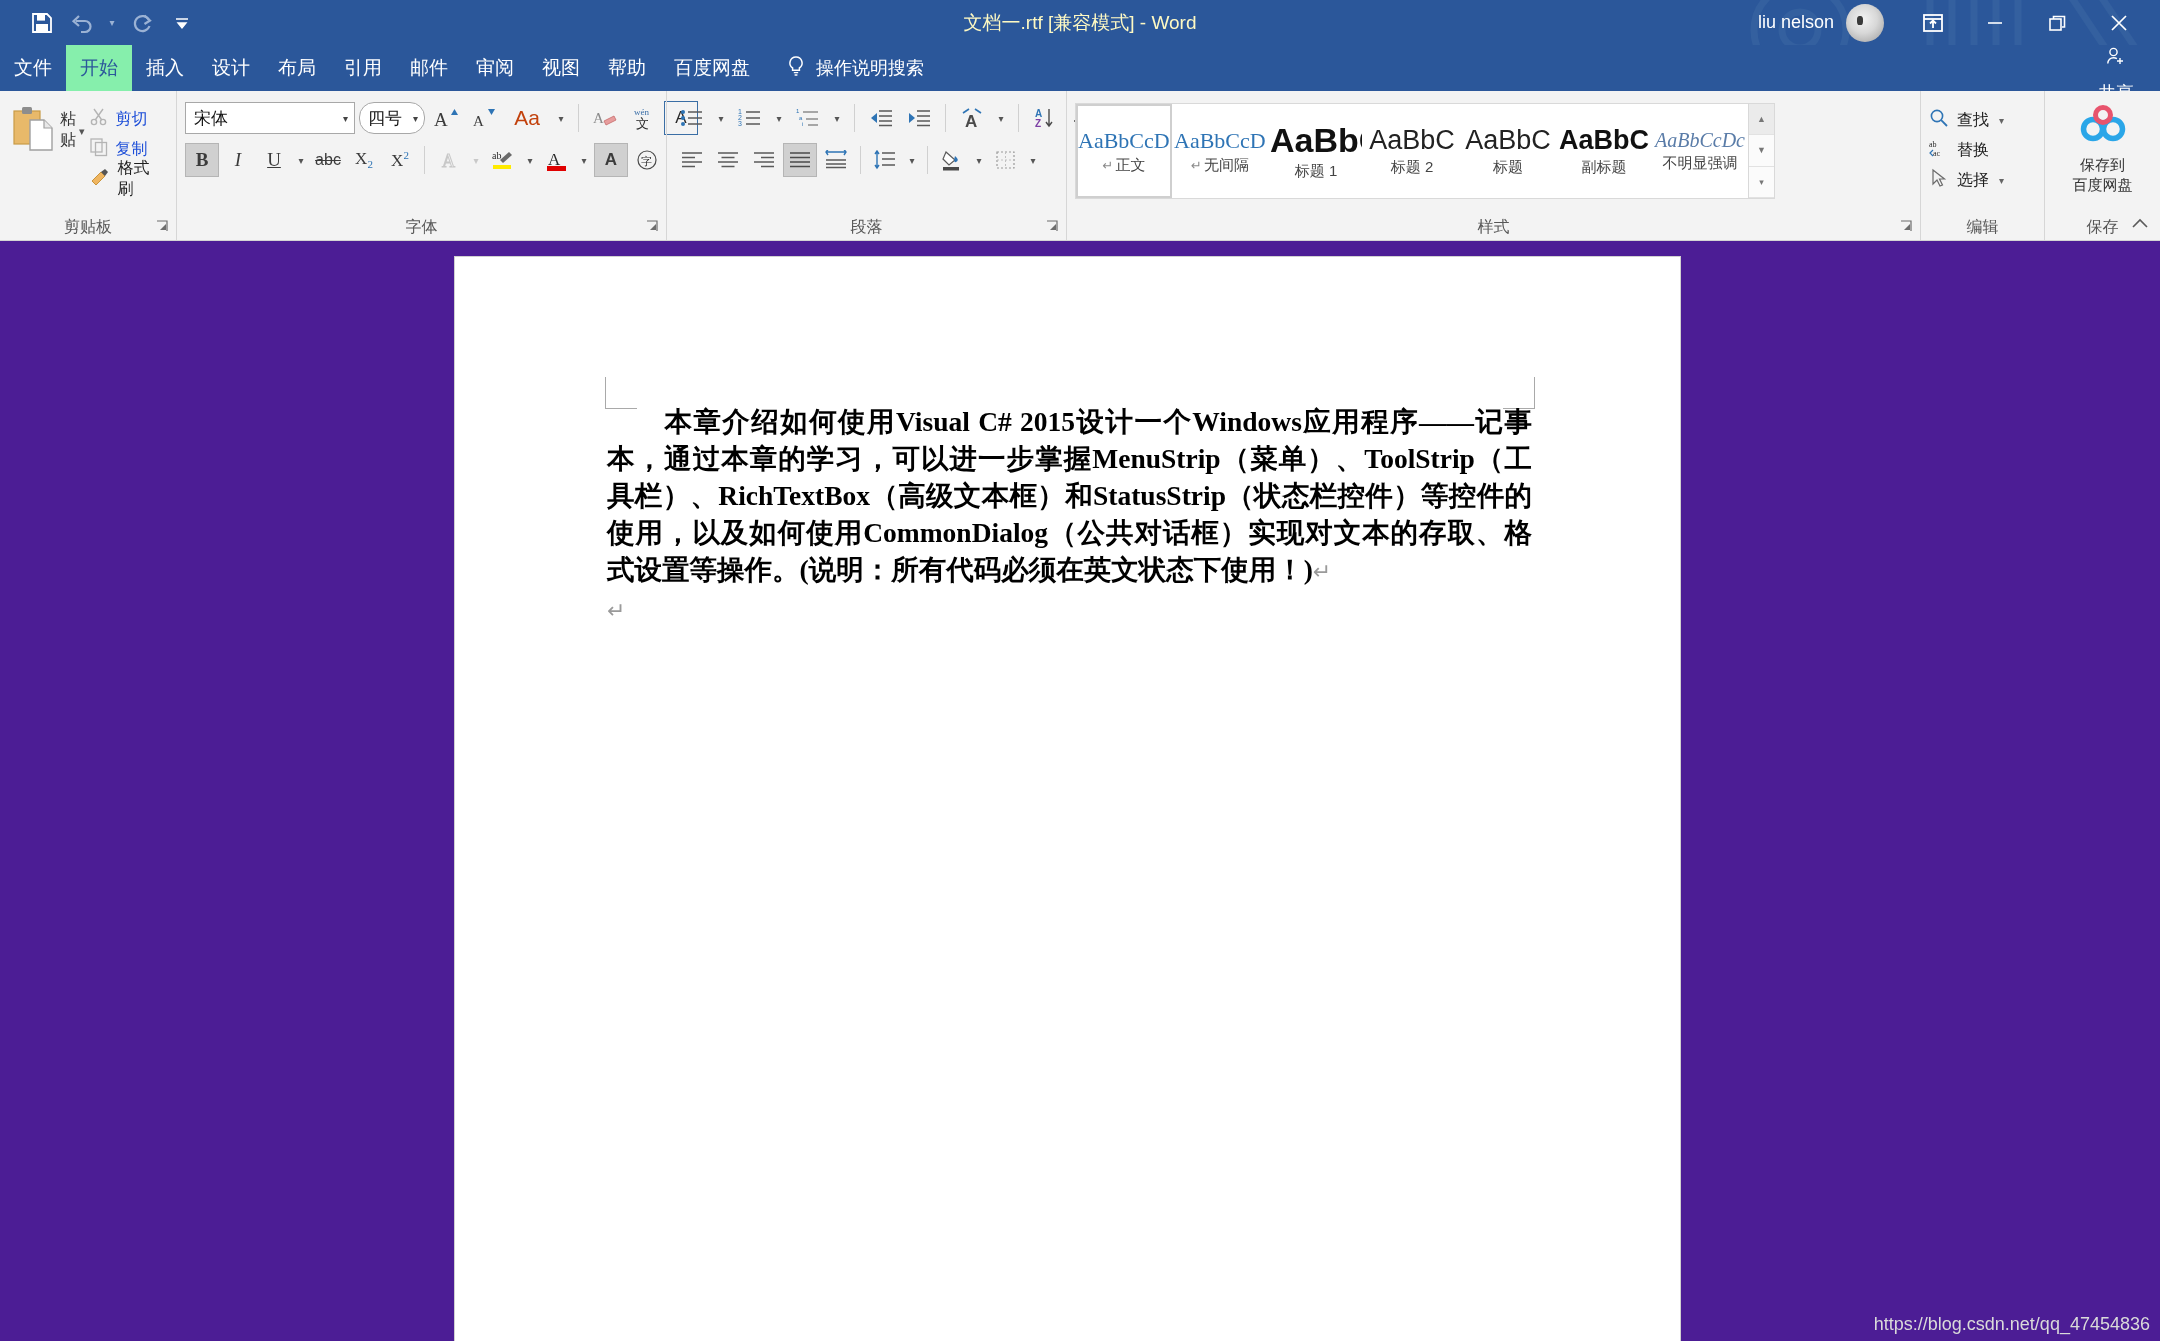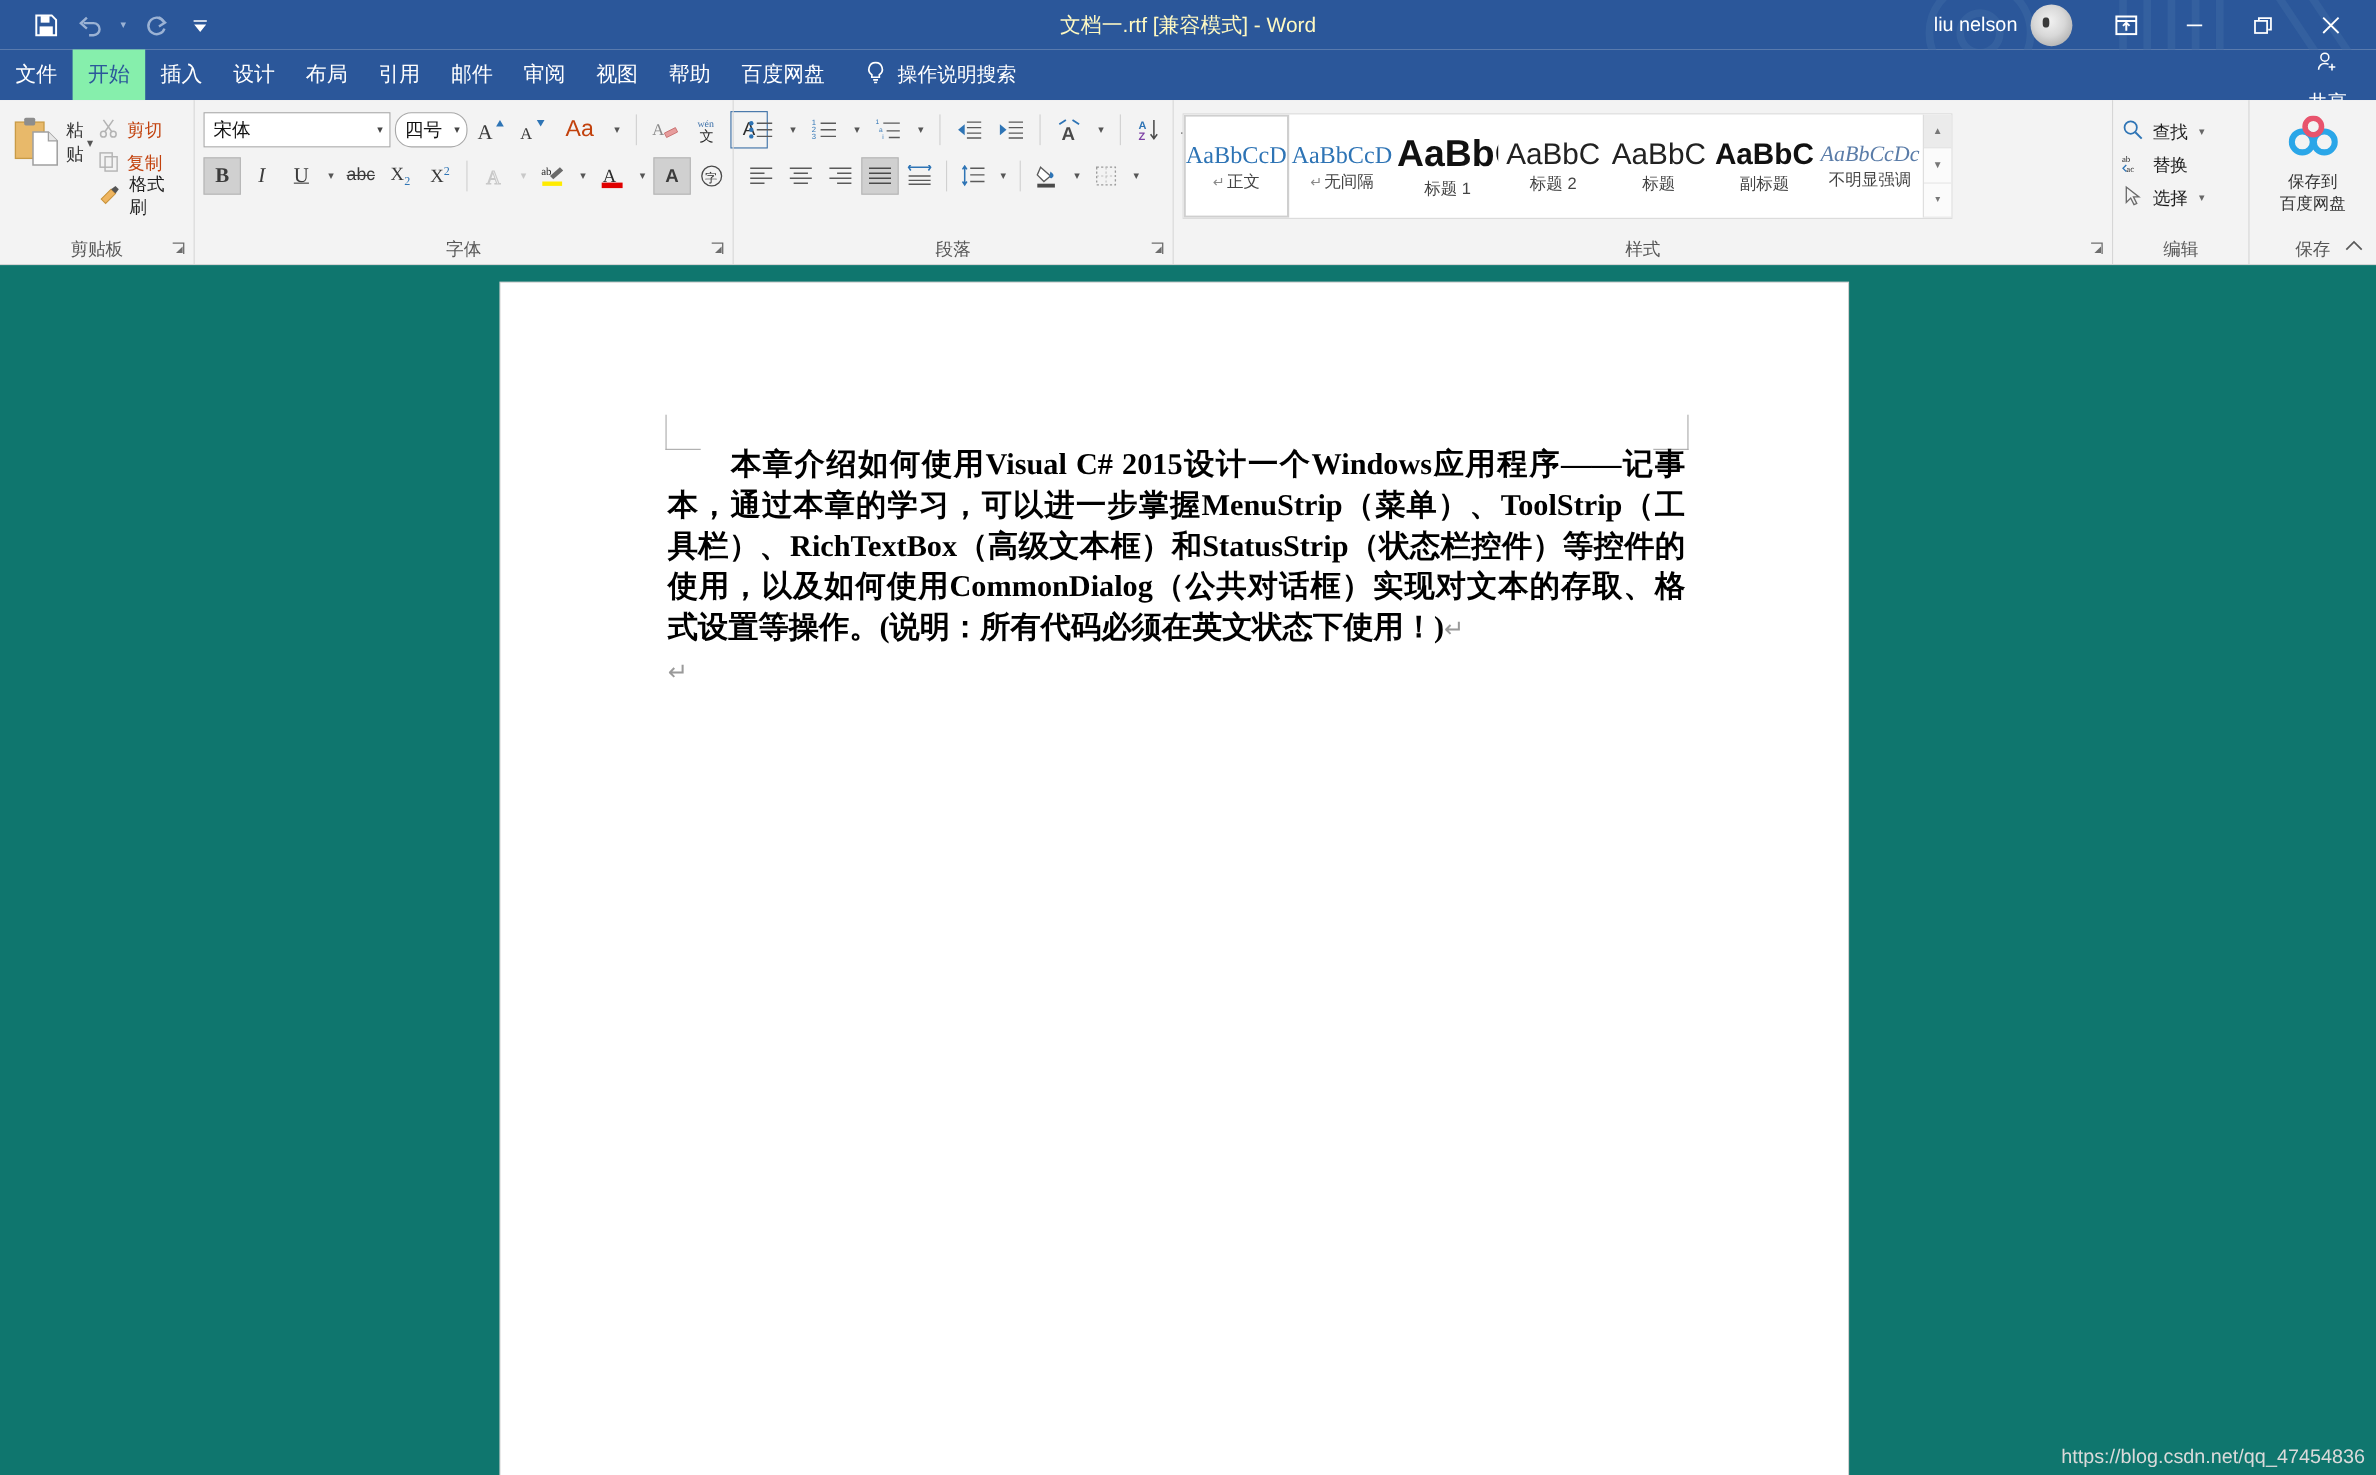--- a/index.html
+++ b/index.html
@@ -115,21 +115,21 @@
     padding-top: 2px;
   }
   .paste-icon { width: 52px; height: 52px; position: relative; }
   .paste-label { font-size: 16px; color:#333; margin-top:2px; }
   .paste-caret { font-size: 11px; color:#555; line-height: 10px; margin-top: 3px;}
   .cb-right { display:flex; flex-direction:column; gap:2px; padding-top:4px; }
   .cb-item {
     display:flex; align-items:center; gap:7px;
     font-size: 16px; height: 28px; padding: 0 4px;
   }
-  .cb-item.disabled { color: #c2410c; }
+  .cb-item.disabled { color: #1d4ed8; }
   .cb-item.enabled { color: #1e1e1e; }
 
   
   .g-font { width: 490px; }
   .row { display:flex; align-items:center; }
   .row1 { height: 34px; gap: 4px; }
   .row2 { height: 36px; gap: 2px; margin-top: 7px; }
   .combo {
     height: 32px; border: 1px solid #a8a8a8; background:#fff;
     display:flex; align-items:center; justify-content:space-between;
@@ -189,21 +189,21 @@
 
   .ribbon-collapse {
     position:absolute; right: 10px; bottom: 6px;
     font-size: 14px; color:#555;
   }
 
   
   .docarea {
     position: relative;
     height: calc(1341px - 45px - 46px - 150px);
-    background: #0f766e;
+    background: #4c1d95;
     overflow: hidden;
   }
   .page {
     position: absolute;
     left: 455px; top: 16px;
     width: 1225px; height: 1120px;
     background: #ffffff;
     box-shadow: 0 0 0 1px #d0d0d0;
   }
   .mk { position:absolute; width: 32px; height: 32px; }

